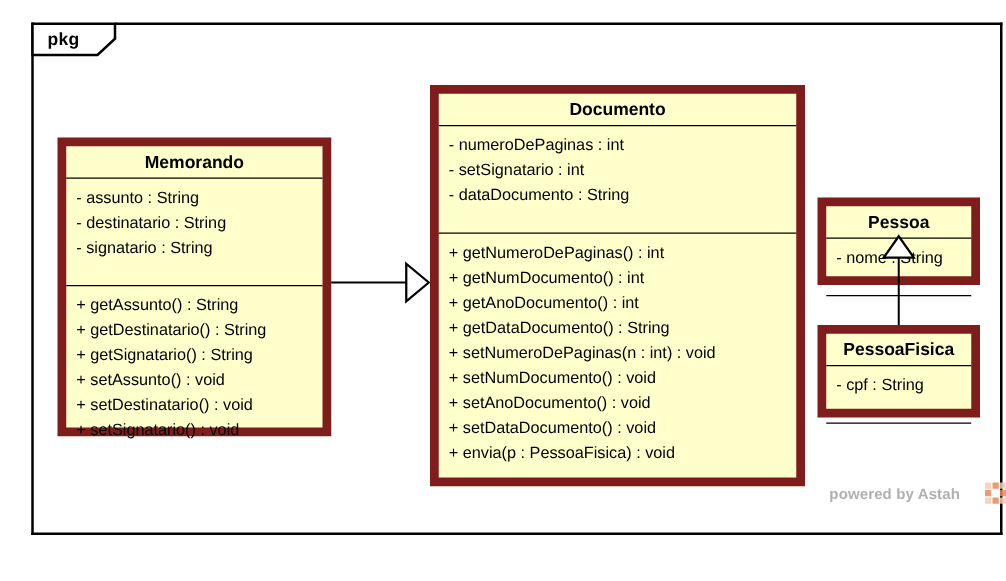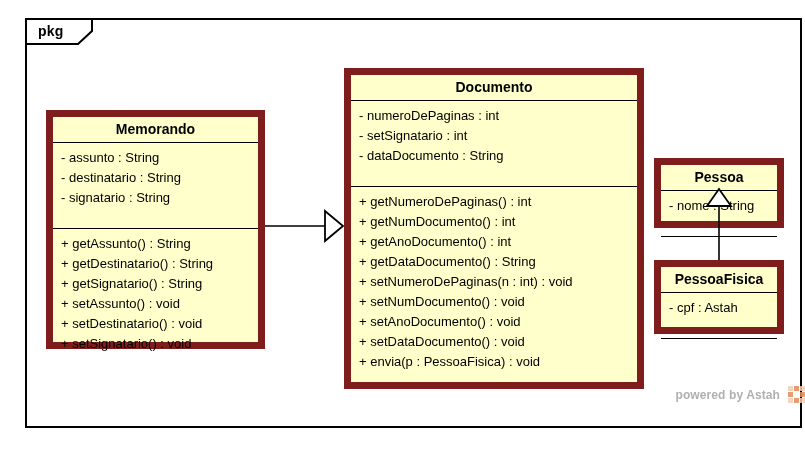--- a/index.html
+++ b/index.html
@@ -109,21 +109,21 @@
     pointer-events: none;
   }
 
   
   .watermark {
     position: absolute;
     right: 12px;
     bottom: 6px;
     display: flex;
     align-items: center;
-    gap: 8px;
+    gap: 20px;
   }
   .watermark-text {
     font-size: 12px;
     color: #b0b0b0;
     font-weight: bold;
     letter-spacing: 0.1px;
   }
   .watermark-logo {
     width: 17px;
     height: 17px;
@@ -193,21 +193,21 @@
     <div class="uml-title">Pessoa</div>
     <div class="uml-compartment">
       <div class="uml-line">- nome : String</div>
     </div>
     <div class="uml-compartment empty"></div>
   </div>
 
   <div class="uml-class" id="class-pessoafisica">
     <div class="uml-title">PessoaFisica</div>
     <div class="uml-compartment">
-      <div class="uml-line">- cpf : Astah</div>
+      <div class="uml-line">- cpf : String</div>
     </div>
     <div class="uml-compartment empty"></div>
   </div>
 
   <svg class="conn-svg" aria-hidden="true">
 
     <g>
       <line x1="253" y1="226" x2="313" y2="226" stroke="#000000" stroke-width="1.6"></line>
       <polygon points="313,211 331,226 313,241" fill="#ffffff" stroke="#000000" stroke-width="1.8" stroke-linejoin="miter"></polygon>
     </g>

